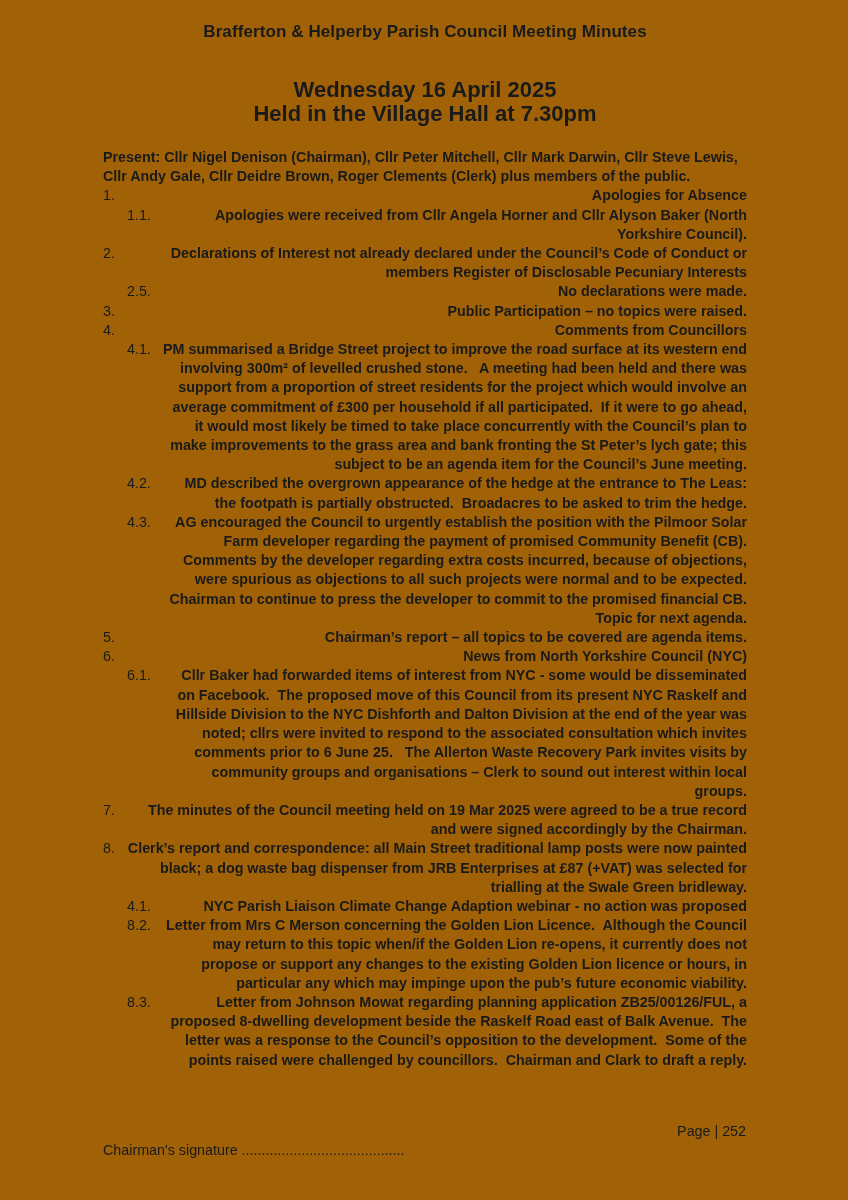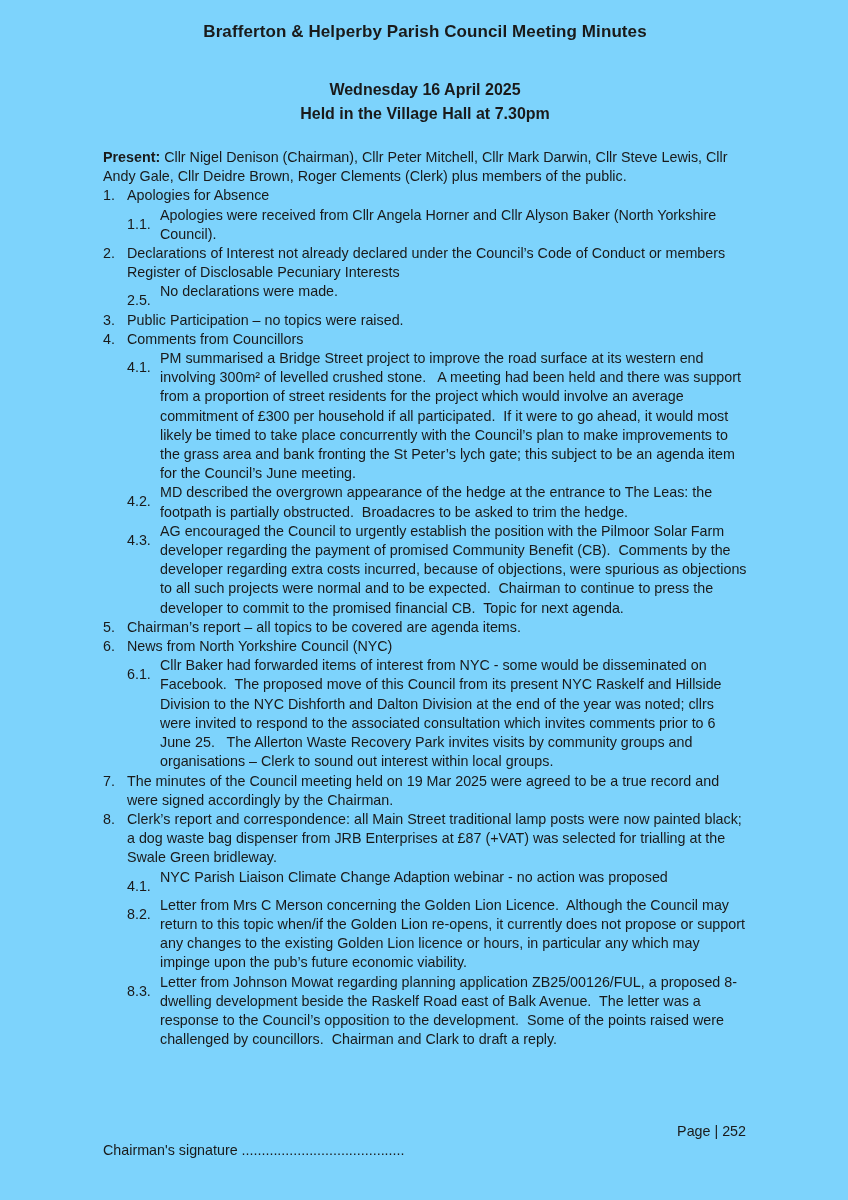--- a/index.html
+++ b/index.html
@@ -1,21 +1,21 @@
 <!DOCTYPE html>
 <html><head>
 <meta charset="utf-8">
 <style>
   html, body { margin: 0; padding: 0; background: #e8e8e8; }
   .page {
     position: relative;
     width: 848px;
     height: 1200px;
     margin: 0 auto;
-    background: #7dd3fc;
+    background: #a16207;
     color: #1a1a1a;
     font-family: "Liberation Sans", sans-serif;
     overflow: hidden;
   }
   .content {
     position: absolute;
     left: 103px;
     top: 0;
     width: 644px;
   }
@@ -24,39 +24,39 @@
     font-size: 17px;
     line-height: 19px;
     font-weight: bold;
     text-align: center;
     letter-spacing: 0.1px;
   }
   .meeting-heading {
     margin-top: 37px;
     text-align: center;
     font-weight: bold;
-    font-size: 16px;
+    font-size: 22px;
     line-height: 24px;
   }
   .body-text {
     font-size: 14.3px;
     line-height: 19.2px;
   }
   .present {
     margin: 22px 0 0 0;
   }
   .present .label { font-weight: bold; }
-  .present .rest, .txt { white-space: pre-wrap; }
+  .present .rest, .txt { white-space: pre-wrap; font-weight: bold; }
   .list { margin: 0; }
   .item-row { display: flex; align-items: flex-start; }
   .num { flex: 0 0 auto; }
   .num.l1 { width: 24px; }
   .item-row.sub { padding-left: 24px; }
-  .num.l2 { width: 33px; margin-top: 9px; }
-  .txt { flex: 1 1 auto; }
+  .num.l2 { width: 33px; }
+  .txt { flex: 1 1 auto; text-align: right; }
   .page-number {
     position: absolute;
     right: 102px;
     top: 1122px;
     font-size: 14.3px;
     line-height: 19px;
   }
   .signature-line {
     position: absolute;
     left: 103px;

